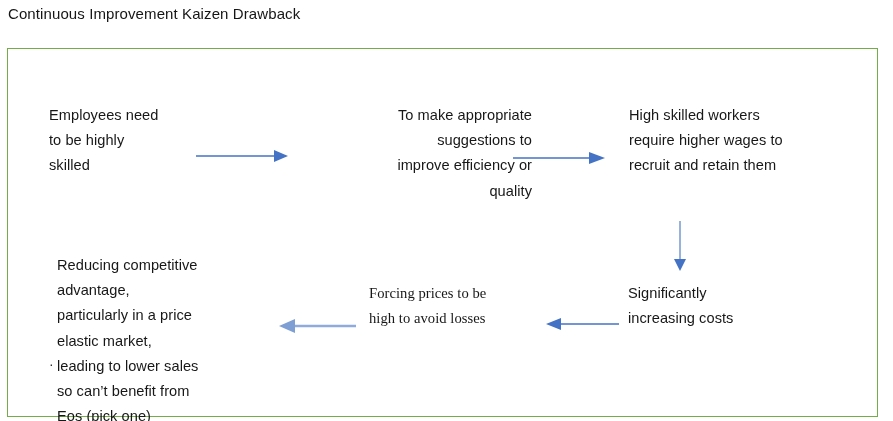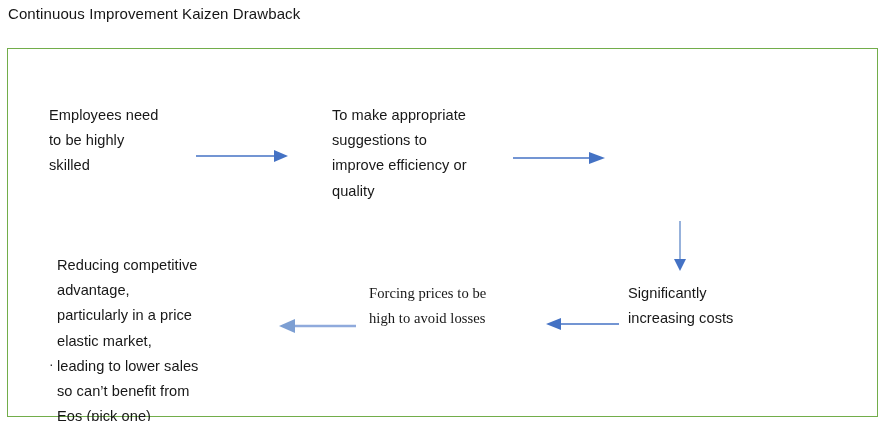--- a/index.html
+++ b/index.html
@@ -47,21 +47,21 @@
   .node {
     position: absolute;
     font-size: 14.6px;
     line-height: 25.2px;
     color: #171717;
     white-space: pre-line;
     letter-spacing: 0.05px;
   }
 
   #node-skilled      { left: 41px;  top: 54px;  width: 180px; }
-  #node-suggestions  { left: 324px; top: 54px;  width: 200px; }
+  #node-suggestions  { left: 324px; top: 54px;  width: 200px; text-align: right; }
   #node-wages        { left: 621px; top: 54px;  width: 215px; }
   #node-costs        { left: 620px; top: 232px; width: 185px; }
   #node-prices       { left: 361px; top: 232px; width: 175px; font-family: Liberation Serif, serif; }
   #node-reducing     { left: 49px;  top: 204px; width: 185px; }
 
   
   .stray-bullet {
     position: absolute;
     left: 41px;
     top: 307px;
@@ -93,20 +93,23 @@
 
   <div class="node" id="node-skilled">Employees need
 to be highly
 skilled</div>
 
   <div class="node" id="node-suggestions">To make appropriate
 suggestions to
 improve efficiency or
 quality</div>
 
+  <div class="node" id="node-wages">High skilled workers
+require higher wages to
+recruit and retain them</div>
 
   <div class="node" id="node-costs">Significantly
 increasing costs</div>
 
   <div class="node" id="node-prices">Forcing prices to be
 high to avoid losses</div>
 
   <div class="node" id="node-reducing">Reducing competitive
 advantage,
 particularly in a price

